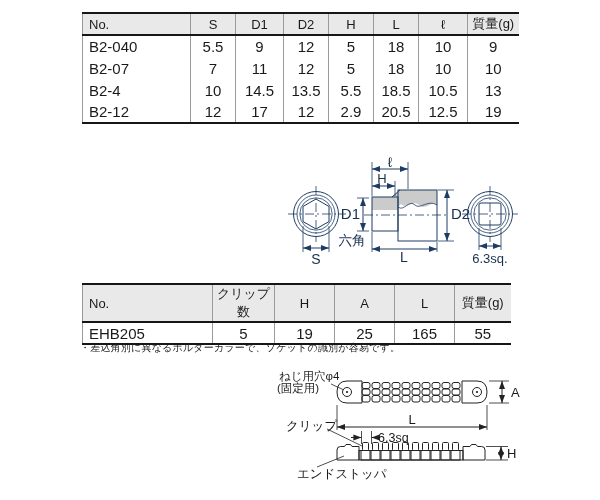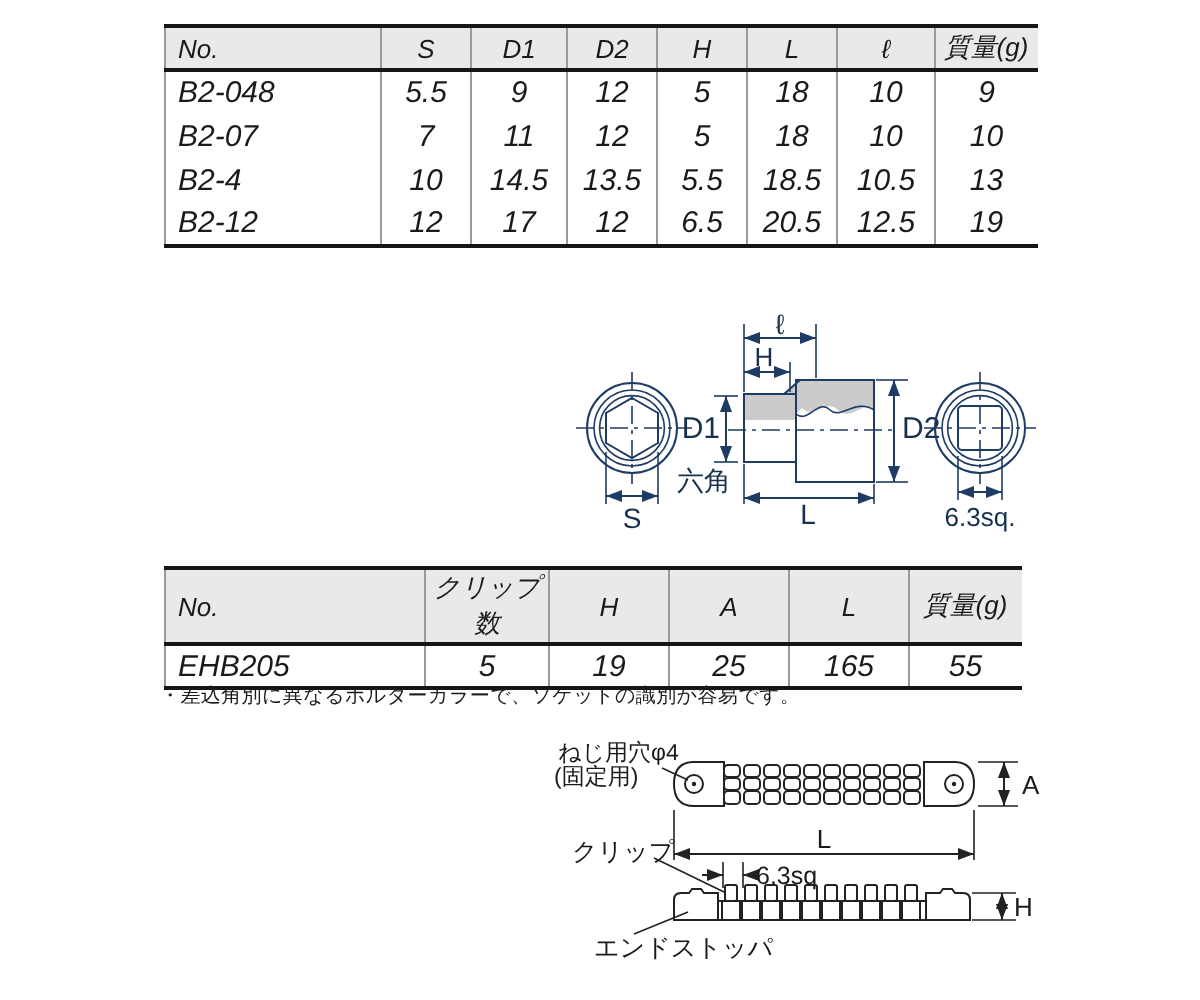--- a/index.html
+++ b/index.html
@@ -3,21 +3,21 @@
 <meta charset="utf-8">
 <style>
   * { margin:0; padding:0; box-sizing:border-box; }
   html,body { background:#fff; }
   #page {
     position:relative; width:600px; height:500px; background:#fff;
     font-family:"Liberation Sans","DejaVu Sans",sans-serif; color:#1a1a1a;
     overflow:hidden;
   }
   table { border-collapse:collapse; table-layout:fixed; position:absolute; left:82px;
-          border-top:2px solid #161616; border-bottom:2px solid #161616; border-left:1px solid #9a9a9a;font-style:italic; }
+          border-top:2px solid #161616; border-bottom:2px solid #161616; border-left:1px solid #9a9a9a; }
   th { background:#e9e9e9; font-weight:normal; font-size:13px; height:22px;
        border-bottom:2px solid #161616; border-right:1px solid #9a9a9a; text-align:center; }
   td { font-size:15px; height:22px; border-right:1px solid #9a9a9a; text-align:center; white-space:nowrap; }
   th:last-child, td:last-child { border-right:none;margin-top:16px; }
   th:first-child, td:first-child { text-align:left; padding-left:6px; }
   #table1 { top:12px; width:436px; }
   #table1 th:nth-child(1){width:108px} #table1 th:nth-child(2){width:45px}
   #table1 th:nth-child(3){width:48px}  #table1 th:nth-child(4){width:45px}
   #table1 th:nth-child(5){width:45px}  #table1 th:nth-child(6){width:45px}
   #table1 th:nth-child(7){width:49px}  #table1 th:nth-child(8){width:51px}
@@ -49,21 +49,21 @@
           <th>D1</th>
           <th>D2</th>
           <th>H</th>
           <th>L</th>
           <th>ℓ</th>
           <th>質量(g)</th>
         </tr>
       </thead>
     <tbody>
         <tr>
-          <td>B2-048</td>
+          <td>B2-040</td>
           <td>5.5</td>
           <td>9</td>
           <td>12</td>
           <td>5</td>
           <td>18</td>
           <td>10</td>
           <td>9</td>
         </tr>
         <tr>
           <td>B2-07</td>
@@ -83,21 +83,21 @@
           <td>5.5</td>
           <td>18.5</td>
           <td>10.5</td>
           <td>13</td>
         </tr>
         <tr>
           <td>B2-12</td>
           <td>12</td>
           <td>17</td>
           <td>12</td>
-          <td>6.5</td>
+          <td>2.9</td>
           <td>20.5</td>
           <td>12.5</td>
           <td>19</td>
         </tr>
       </tbody>
   </table>
 
   <svg id="socket-svg" width="236" height="112" viewBox="286 156 236 112">
     <defs>
       <marker id="arr-m" viewBox="0 0 10 10" refX="9" refY="5" markerWidth="9" markerHeight="9" orient="auto-start-reverse">

